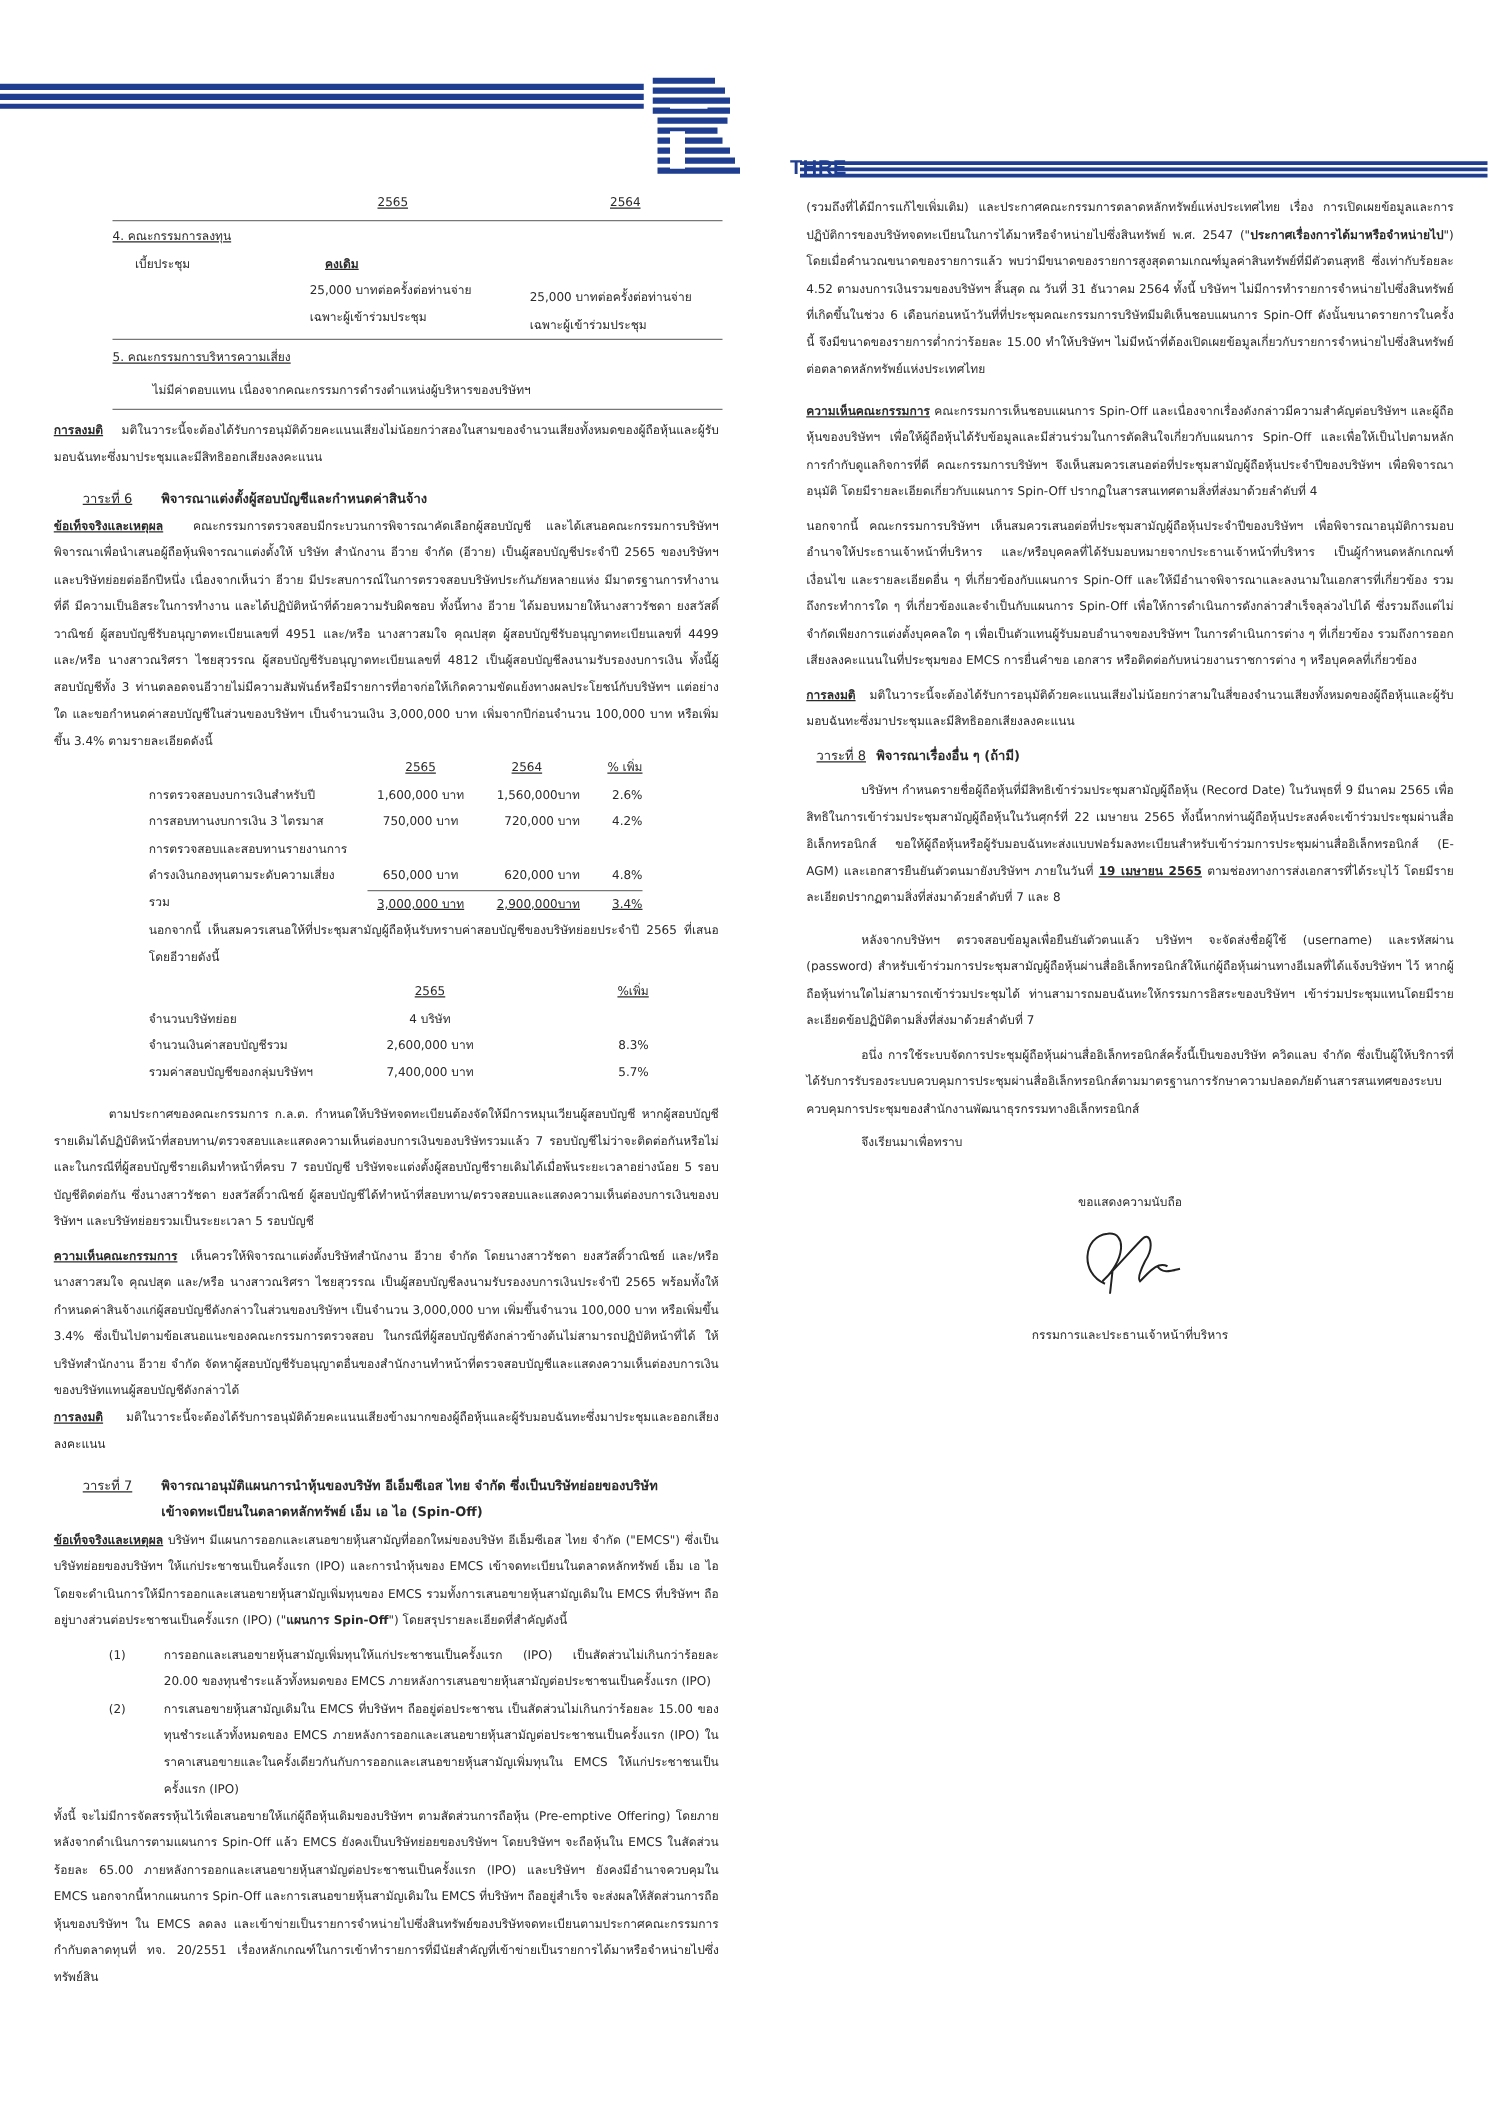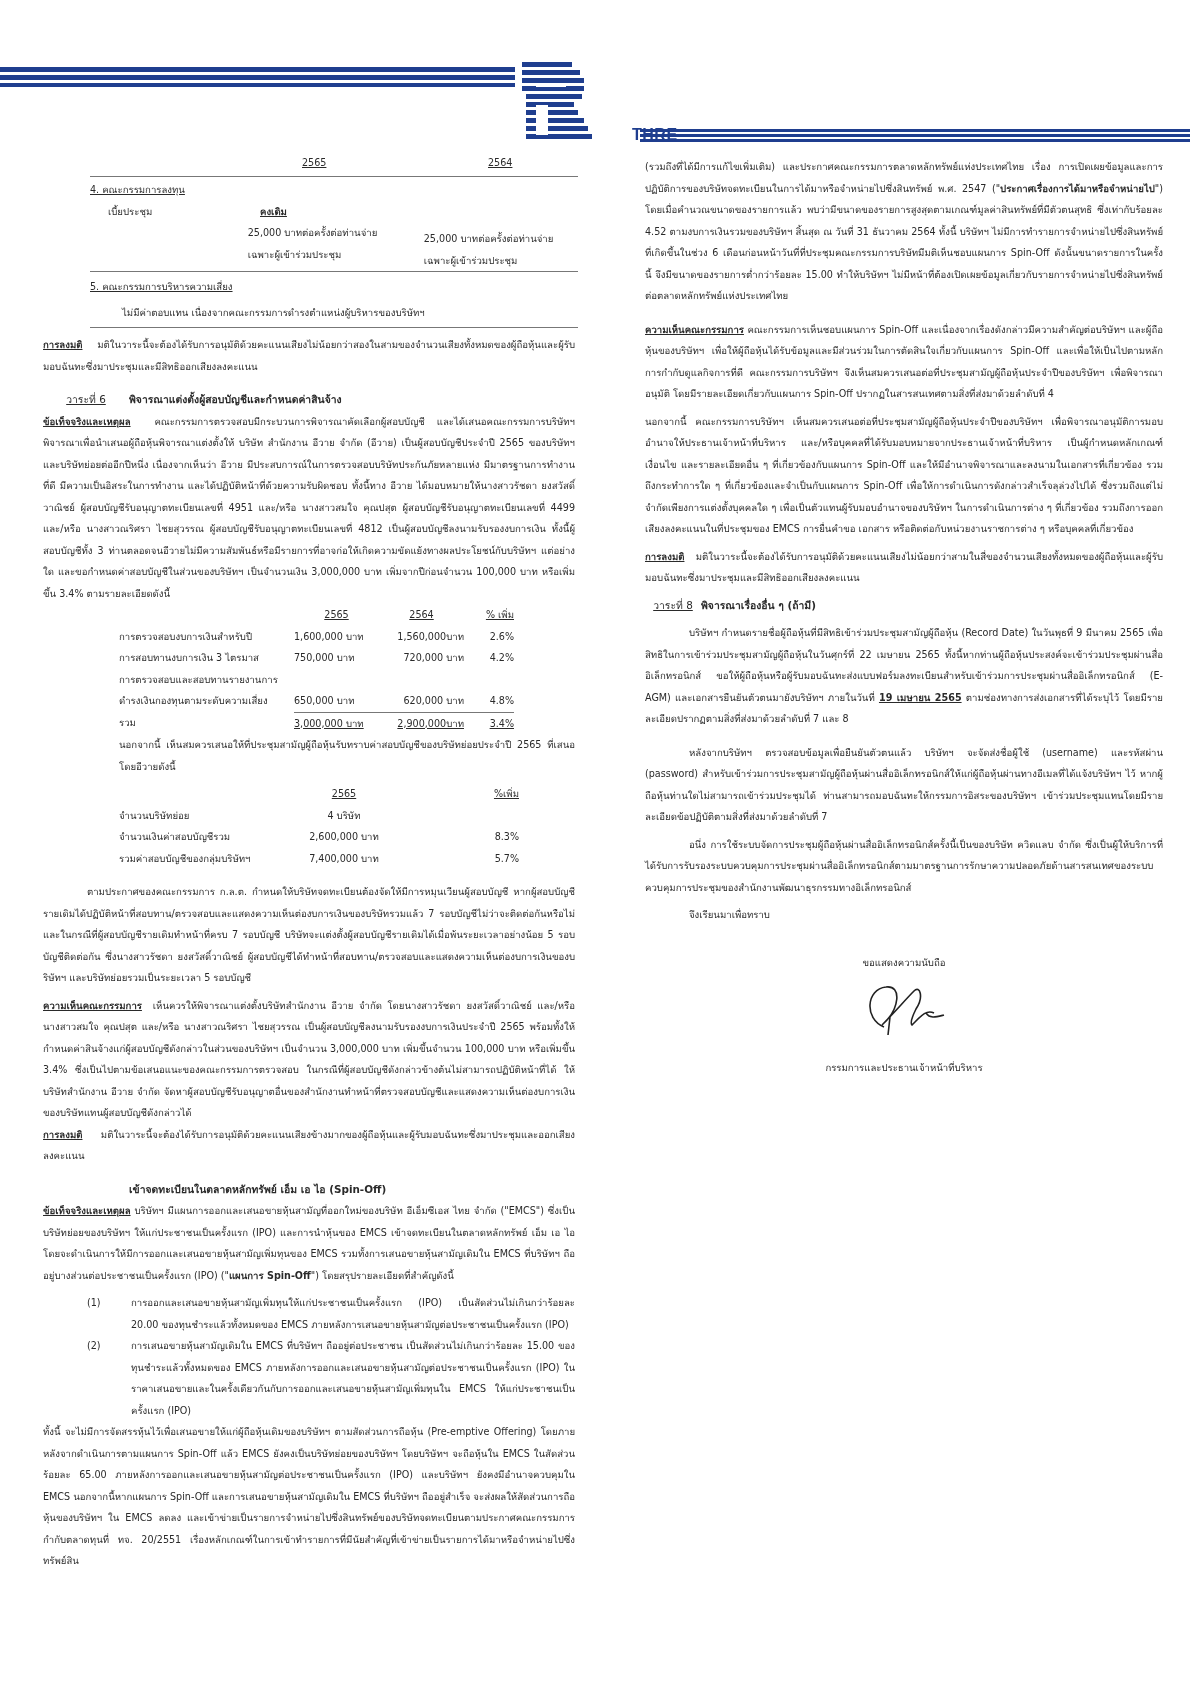--- a/index.html
+++ b/index.html
@@ -25,21 +25,21 @@
   .ftable { position:relative; margin-left:47px; width:488px; }
   .ftable .hrow { display:flex; height:24px; border-bottom:1px solid #777; }
   .ftable .hrow span { display:block; text-decoration:underline; }
   .row { display:flex;gap:20px; }
   .c1 { width:150px; } .c2 { width:170px; } .c3 { width:168px; }
   .bline { border-bottom:1px solid #777; }
   
   .atable { margin-left:76px; width:400px; }
   .atable .r { display:flex; }
   .atable .n { width:175px; }
-  .atable .v1 { width:85px; text-align:left; }
+  .atable .v1 { width:85px; text-align:center; }
   .atable .v2 { width:85px; text-align:right; }
   .atable .v3 { width:50px; text-align:right; }
   .atable .tot { border-top:1px solid #777; }
   .u { text-decoration:underline; }
   .stable { margin-left:76px; width:400px; }
   .stable .r { display:flex; }
   .stable .n { width:175px; }
   .stable .v1 { width:100px; text-align:center; }
   .stable .v3 { width:125px; text-align:right; padding-right:0; }
   .list { display:flex; }
@@ -184,20 +184,24 @@
     </div>
   </div>
 
   <div class="gap"></div>
   <p class="ind">ตามประกาศของคณะกรรมการ ก.ล.ต. กำหนดให้บริษัทจดทะเบียนต้องจัดให้มีการหมุนเวียนผู้สอบบัญชี หากผู้สอบบัญชีรายเดิมได้ปฏิบัติหน้าที่สอบทาน/ตรวจสอบและแสดงความเห็นต่องบการเงินของบริษัทรวมแล้ว 7 รอบบัญชีไม่ว่าจะติดต่อกันหรือไม่ และในกรณีที่ผู้สอบบัญชีรายเดิมทำหน้าที่ครบ 7 รอบบัญชี บริษัทจะแต่งตั้งผู้สอบบัญชีรายเดิมได้เมื่อพ้นระยะเวลาอย่างน้อย 5 รอบบัญชีติดต่อกัน ซึ่งนางสาวรัชดา ยงสวัสดิ์วาณิชย์ ผู้สอบบัญชีได้ทำหน้าที่สอบทาน/ตรวจสอบและแสดงความเห็นต่องบการเงินของบริษัทฯ และบริษัทย่อยรวมเป็นระยะเวลา 5 รอบบัญชี</p>
   <div class="gap-s"></div>
   <p><span class="b ul">ความเห็นคณะกรรมการ</span>&nbsp;&nbsp;<span>เห็นควรให้พิจารณาแต่งตั้งบริษัทสำนักงาน อีวาย จำกัด โดยนางสาวรัชดา ยงสวัสดิ์วาณิชย์ และ/หรือนางสาวสมใจ คุณปสุต และ/หรือ นางสาวณริศรา ไชยสุวรรณ เป็นผู้สอบบัญชีลงนามรับรองงบการเงินประจำปี 2565 พร้อมทั้งให้กำหนดค่าสินจ้างแก่ผู้สอบบัญชีดังกล่าวในส่วนของบริษัทฯ เป็นจำนวน 3,000,000 บาท เพิ่มขึ้นจำนวน 100,000 บาท หรือเพิ่มขึ้น 3.4% ซึ่งเป็นไปตามข้อเสนอแนะของคณะกรรมการตรวจสอบ ในกรณีที่ผู้สอบบัญชีดังกล่าวข้างต้นไม่สามารถปฏิบัติหน้าที่ได้ ให้บริษัทสำนักงาน อีวาย จำกัด จัดหาผู้สอบบัญชีรับอนุญาตอื่นของสำนักงานทำหน้าที่ตรวจสอบบัญชีและแสดงความเห็นต่องบการเงินของบริษัทแทนผู้สอบบัญชีดังกล่าวได้</span></p>
   <p><span class="b ul">การลงมติ</span>&nbsp;&nbsp;&nbsp;<span>มติในวาระนี้จะต้องได้รับการอนุมัติด้วยคะแนนเสียงข้างมากของผู้ถือหุ้นและผู้รับมอบฉันทะซึ่งมาประชุมและออกเสียงลงคะแนน</span></p>
 
   <div class="gap"></div>
+  <div class="agenda">
+    <span class="num">วาระที่ 7</span>
+    <span>พิจารณาอนุมัติแผนการนำหุ้นของบริษัท อีเอ็มซีเอส ไทย จำกัด ซึ่งเป็นบริษัทย่อยของบริษัท</span>
+  </div>
   <div class="agenda-sub">เข้าจดทะเบียนในตลาดหลักทรัพย์ เอ็ม เอ ไอ (Spin-Off)</div>
   <p><span class="b ul">ข้อเท็จจริงและเหตุผล</span> <span>บริษัทฯ มีแผนการออกและเสนอขายหุ้นสามัญที่ออกใหม่ของบริษัท อีเอ็มซีเอส ไทย จำกัด ("EMCS") ซึ่งเป็นบริษัทย่อยของบริษัทฯ ให้แก่ประชาชนเป็นครั้งแรก (IPO) และการนำหุ้นของ EMCS เข้าจดทะเบียนในตลาดหลักทรัพย์ เอ็ม เอ ไอ โดยจะดำเนินการให้มีการออกและเสนอขายหุ้นสามัญเพิ่มทุนของ EMCS รวมทั้งการเสนอขายหุ้นสามัญเดิมใน EMCS ที่บริษัทฯ ถืออยู่บางส่วนต่อประชาชนเป็นครั้งแรก (IPO) ("</span><span class="b">แผนการ Spin-Off</span><span>") โดยสรุปรายละเอียดที่สำคัญดังนี้</span></p>
 
   <div class="gap-s"></div>
   <div class="list" style="padding-left:44px">
     <span class="lnum">(1)</span>
     <span class="ltxt">การออกและเสนอขายหุ้นสามัญเพิ่มทุนให้แก่ประชาชนเป็นครั้งแรก (IPO) เป็นสัดส่วนไม่เกินกว่าร้อยละ 20.00 ของทุนชำระแล้วทั้งหมดของ EMCS ภายหลังการเสนอขายหุ้นสามัญต่อประชาชนเป็นครั้งแรก (IPO)</span>
   </div>
   <div class="list" style="padding-left:44px">
     <span class="lnum">(2)</span>

